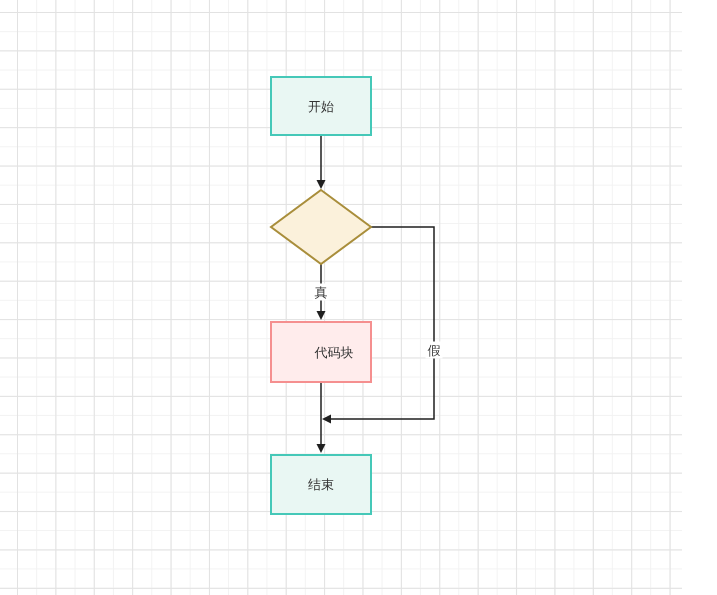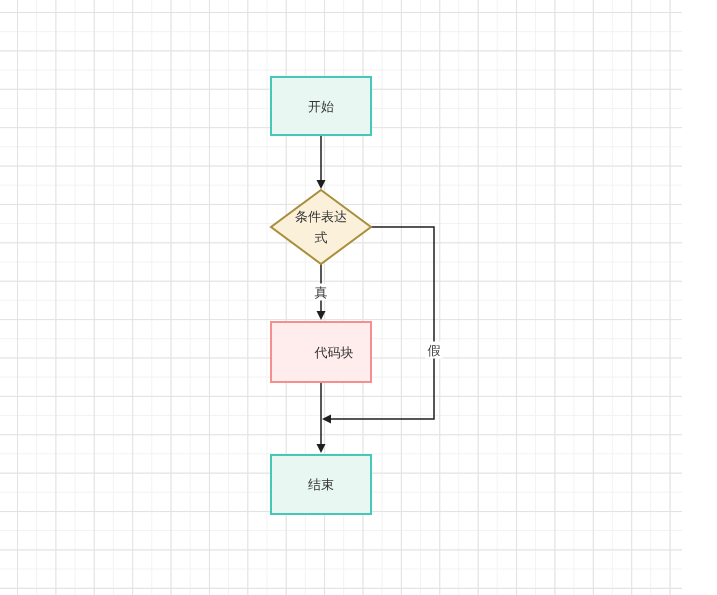--- a/index.html
+++ b/index.html
@@ -69,21 +69,20 @@
 
     <polygon points="321,190 371,227 321,264 271,227" stroke-width="2" fill="#fbf1db" stroke="#a98e3b"></polygon>
 
     <rect x="271" y="322" width="100" height="60" stroke-width="2" fill="#ffecec" stroke="#f58f8f"></rect>
 
     <rect x="271" y="455" width="100" height="59" stroke-width="2" fill="#e9f7f3" stroke="#45c8b8"></rect>
   </svg>
 
   <div class="node-label" style="left:271px; top:77px; width:100px; height:58px;">开始</div>
 
-  <div class="node-label" style="left:291px; top:206px; width:60px; height:42px;">条件表达式</div>
 
   <div class="node-label" style="left:284px; top:322px; width:100px; height:60px;">代码块</div>
 
   <div class="node-label" style="left:271px; top:455px; width:100px; height:59px;">结束</div>
 
   <div class="edge-label" style="left:321px; top:292px;">真</div>
 
   <div class="edge-label" style="left:434px; top:350px;">假</div>
 
 </div>

